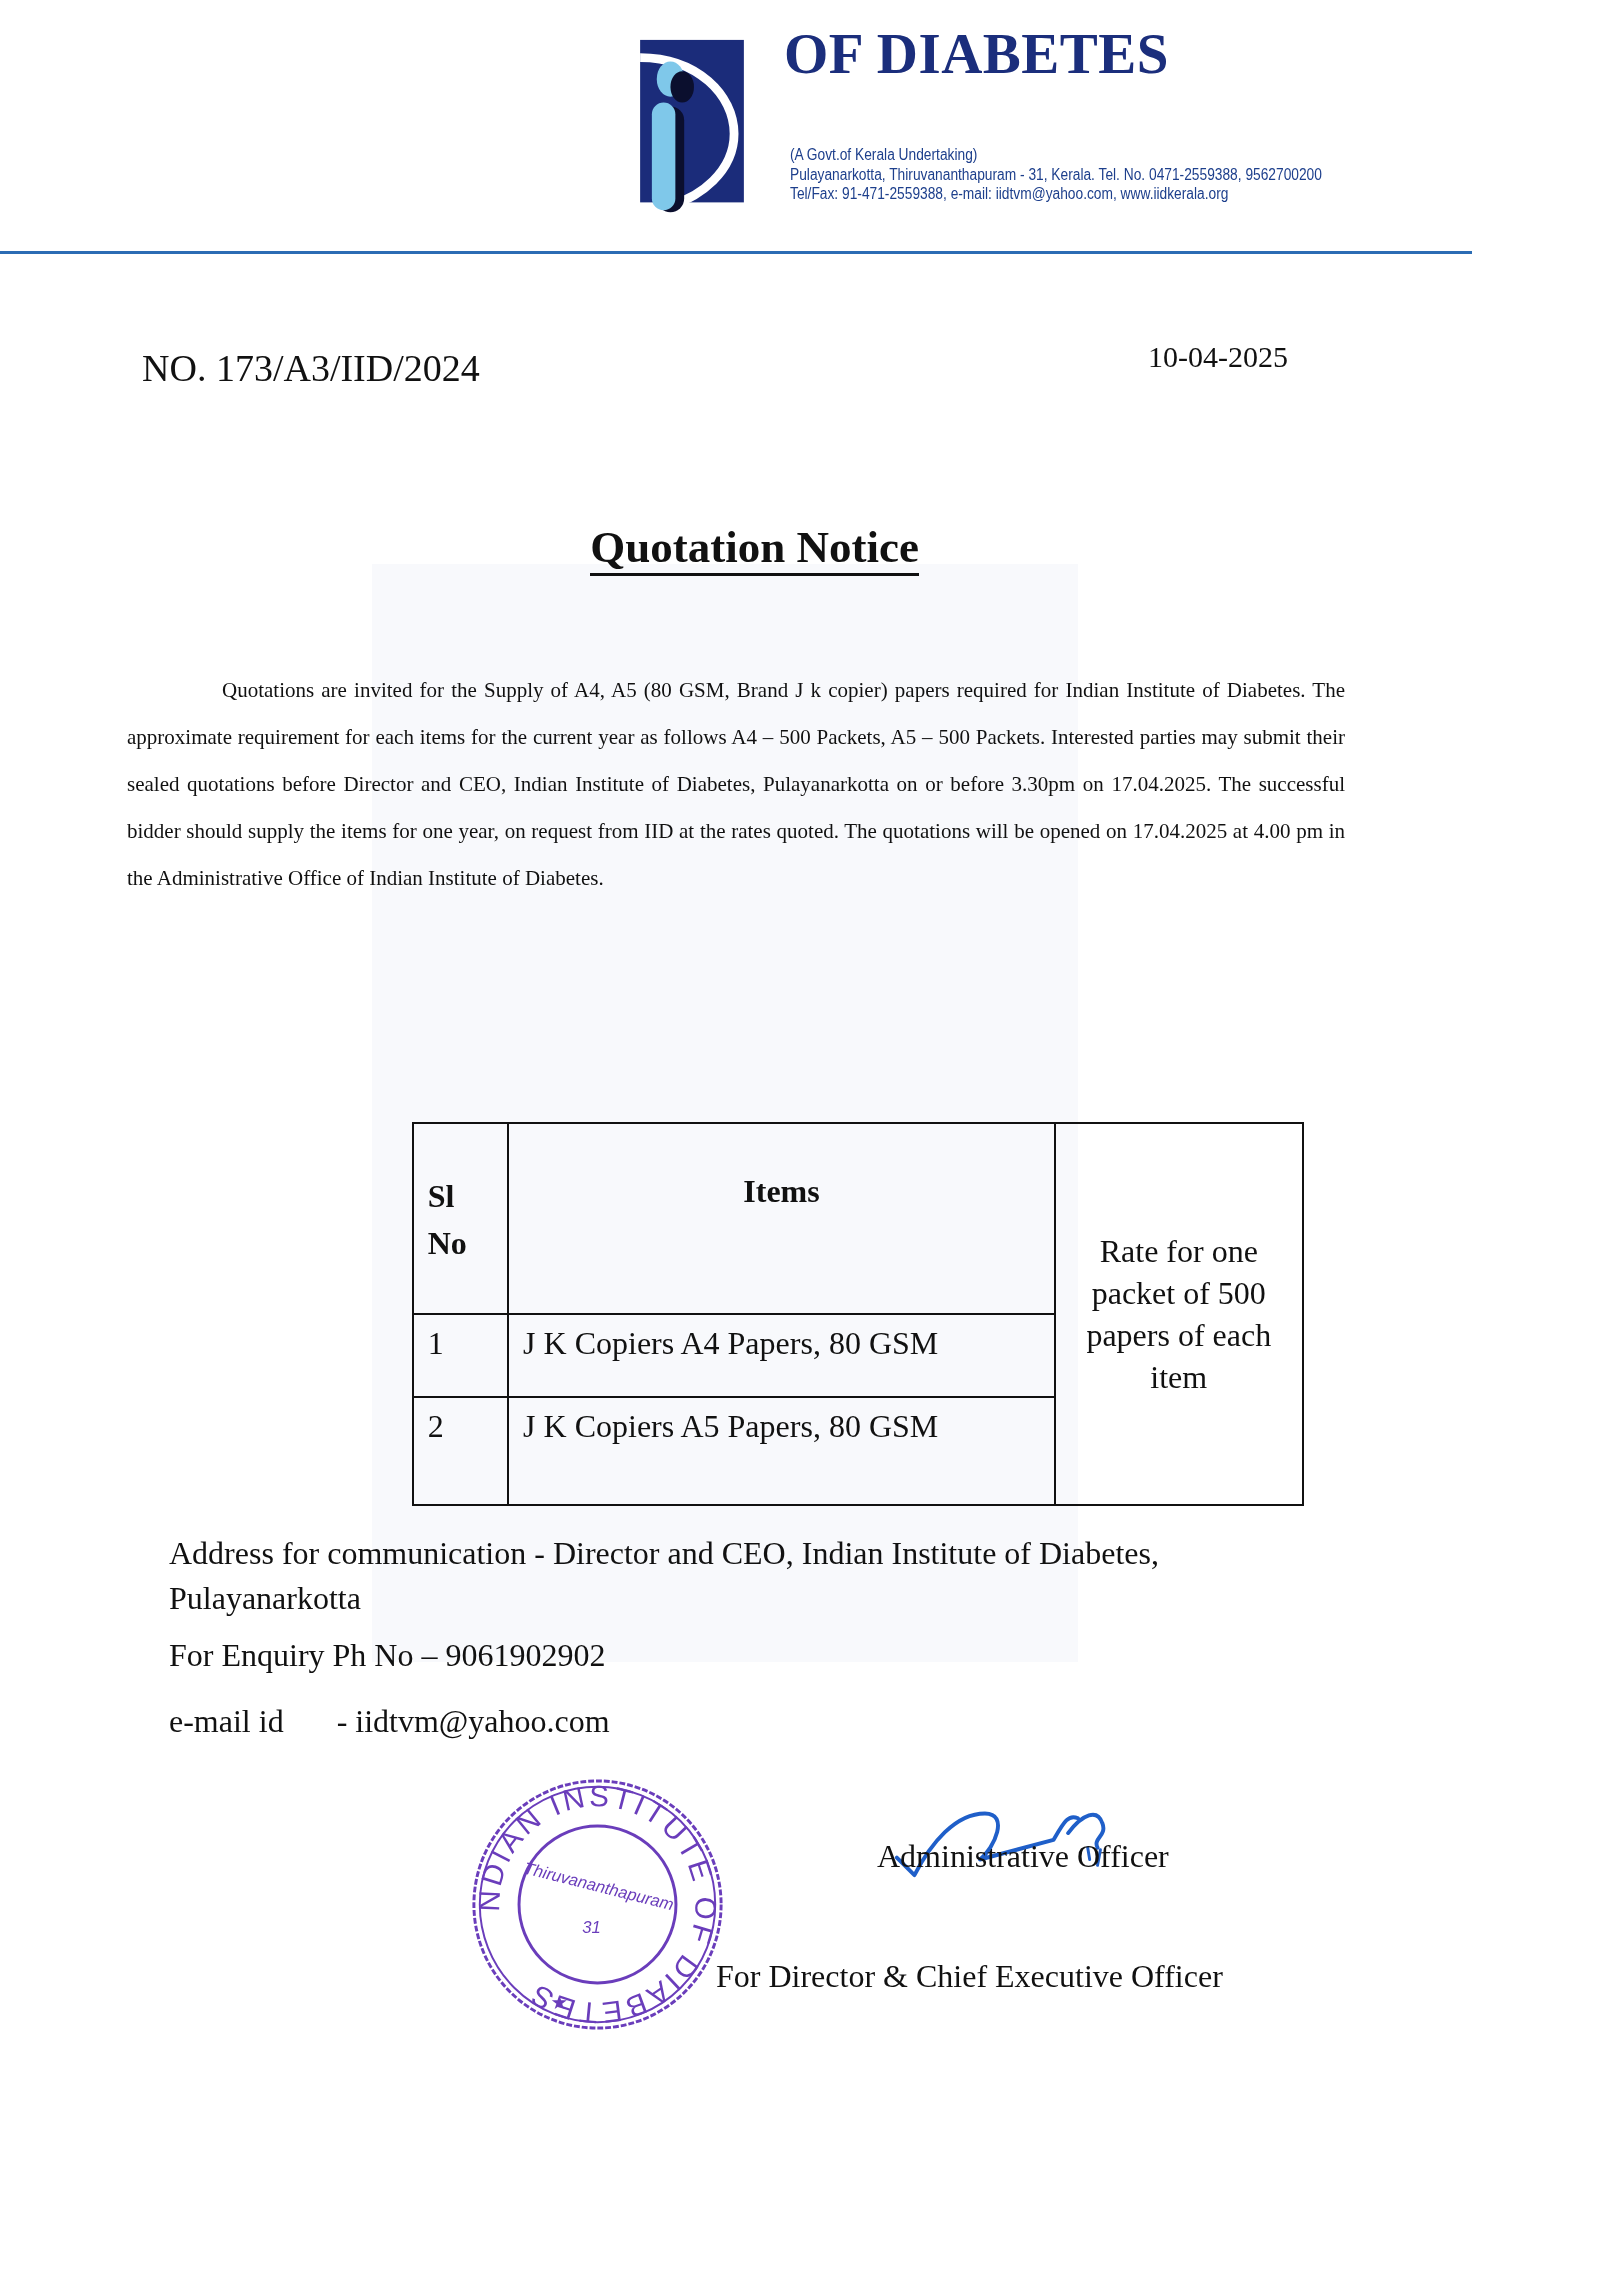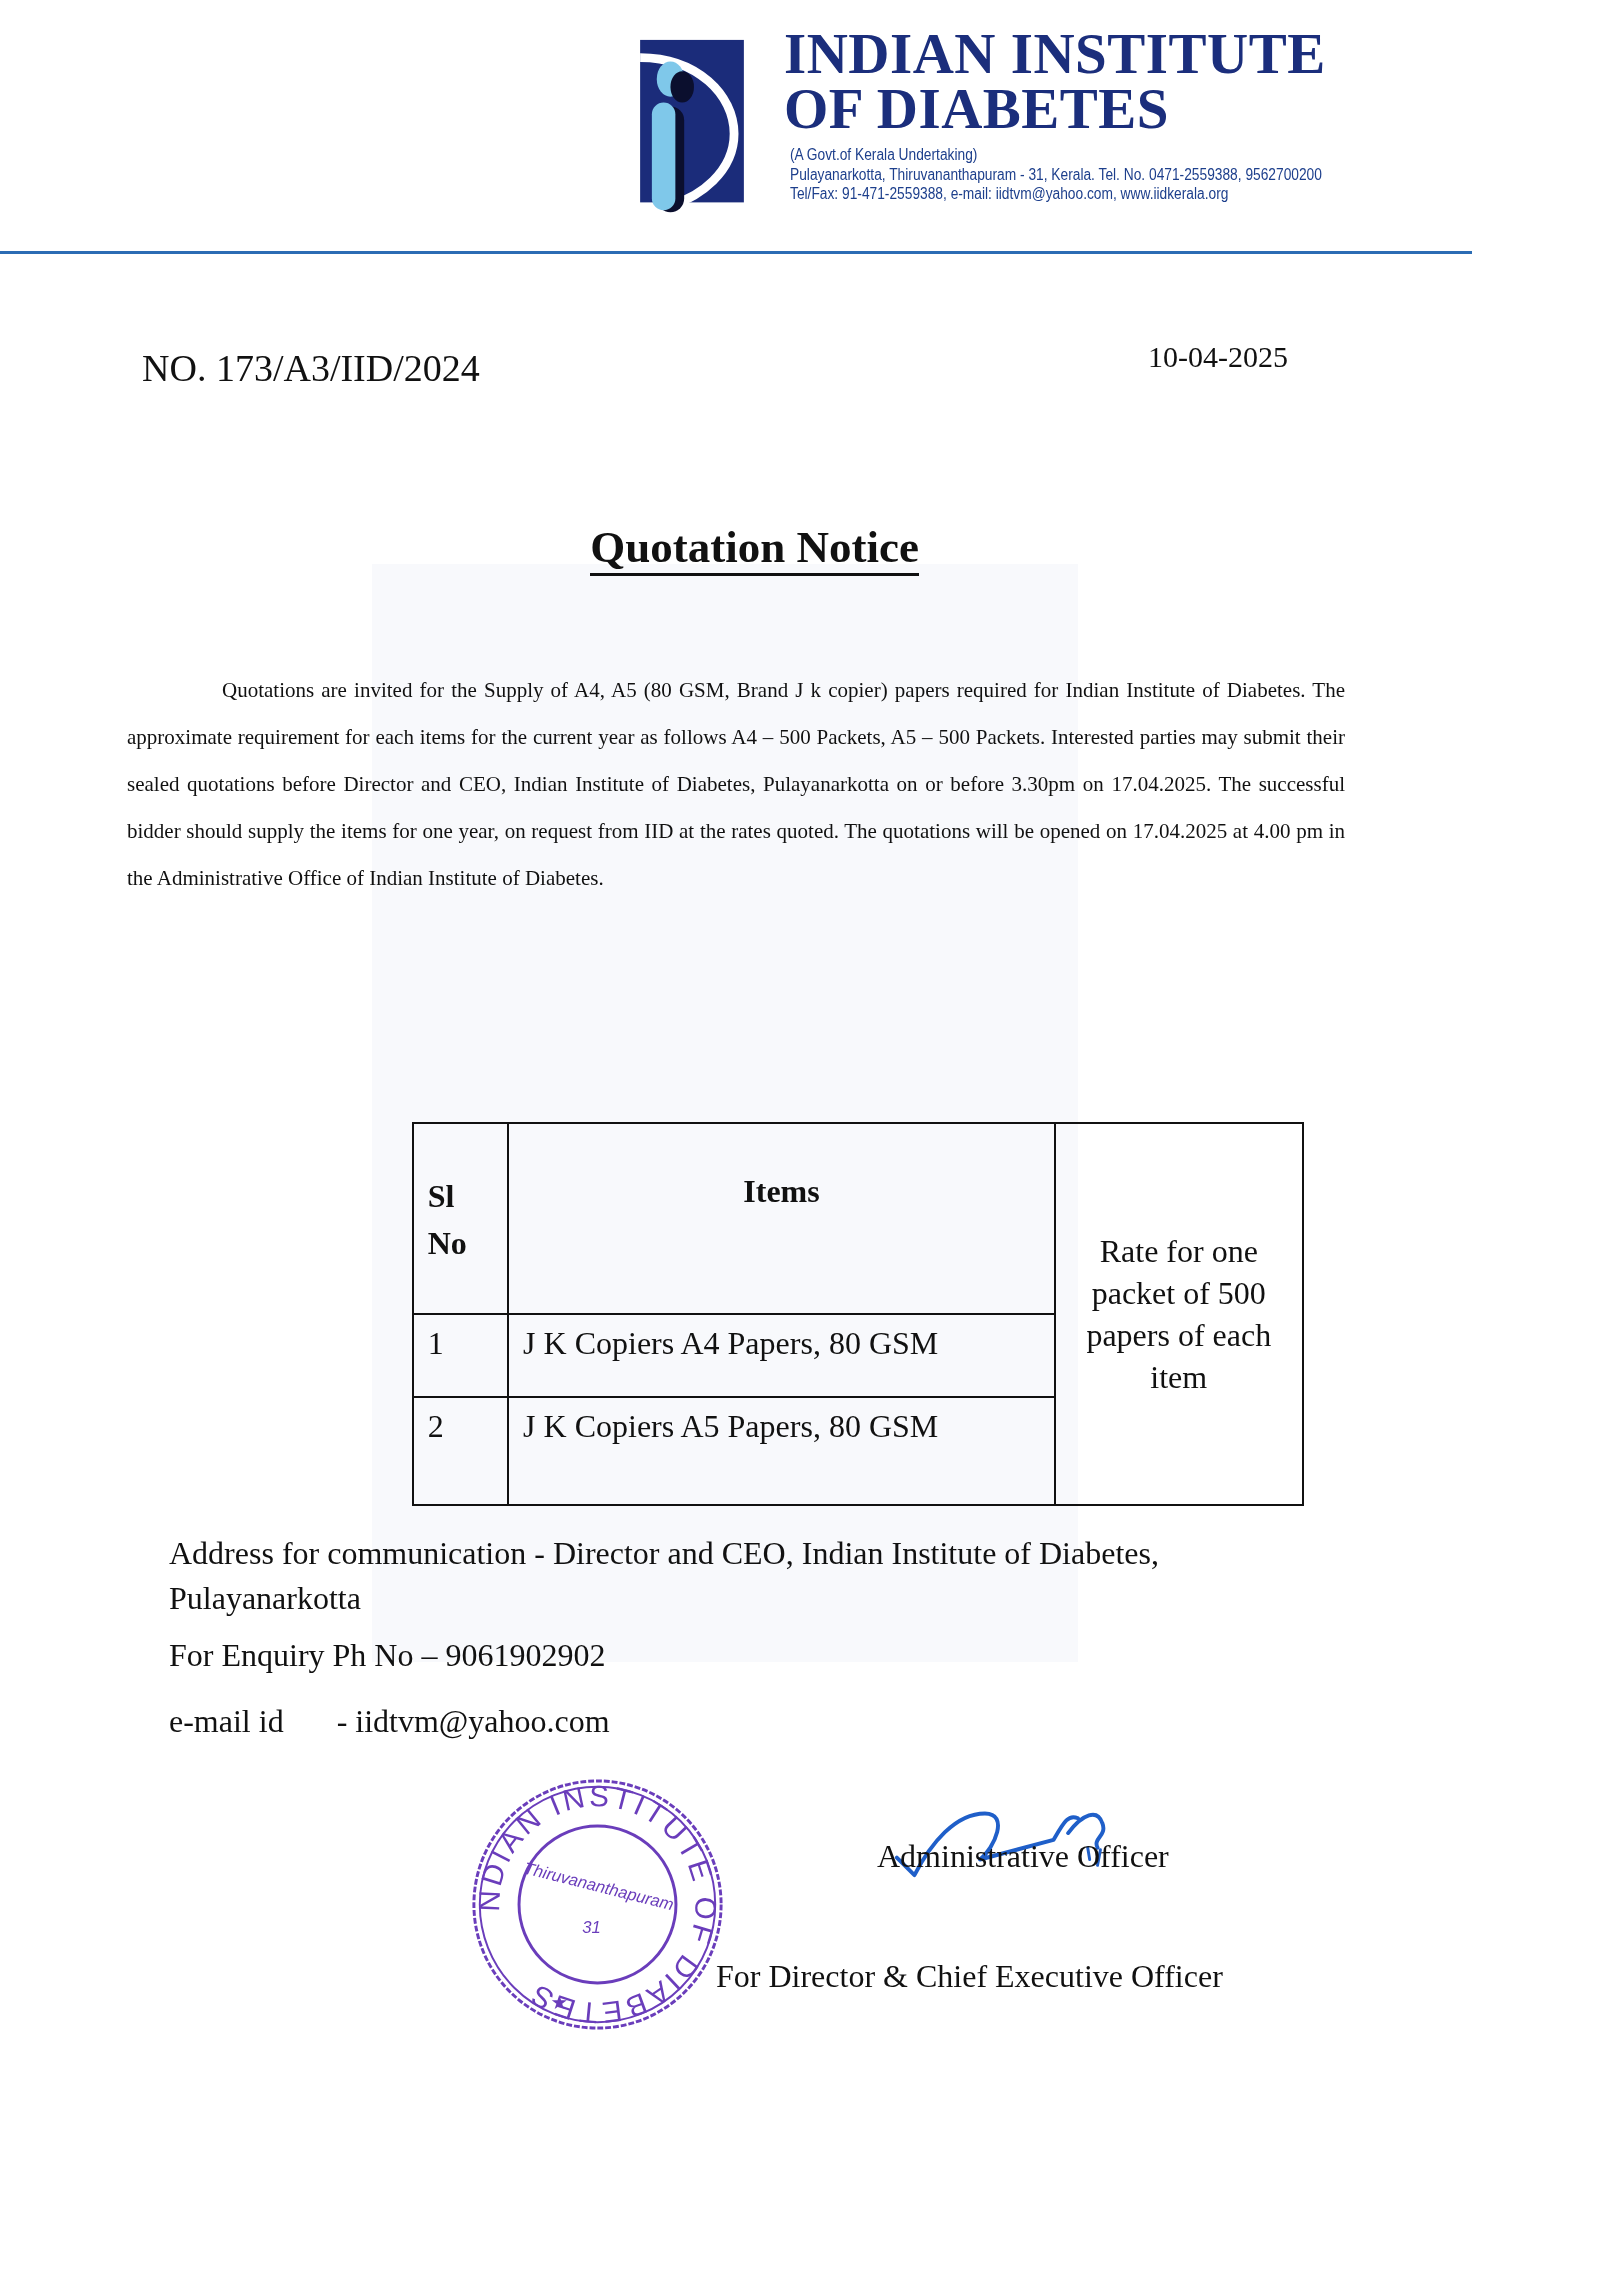--- a/index.html
+++ b/index.html
@@ -41,21 +41,20 @@
 <div>
   <svg class="logo" viewBox="0 0 110 188">
     <rect x="2" y="4" width="106" height="166" fill="#1b2c7a"></rect>
     <path d="M2 22 C 60 22, 98 60, 98 100 C 98 140, 60 165, 40 170" fill="none" stroke="#ffffff" stroke-width="9"></path>
     <ellipse cx="33" cy="44" rx="14" ry="18" fill="#7fc8ea"></ellipse>
     <ellipse cx="45" cy="52" rx="12" ry="16" fill="#0b0f2e"></ellipse>
     <rect x="19" y="72" width="28" height="108" rx="14" fill="#0b0f2e"></rect>
     <rect x="14" y="68" width="24" height="110" rx="12" fill="#7fc8ea"></rect>
   </svg>
   <div class="inst-title">
-    <div>INDIAN INSTITUTE</div>
     <div>OF DIABETES</div>
   </div>
   <div class="inst-sub">
     <div>(A Govt.of Kerala Undertaking)</div>
     <div>Pulayanarkotta, Thiruvananthapuram - 31, Kerala. Tel. No. 0471-2559388, 9562700200</div>
     <div>Tel/Fax: 91-471-2559388, e-mail: iidtvm@yahoo.com, www.iidkerala.org</div>
   </div>
   <div class="rule"></div>
 </div>
 

